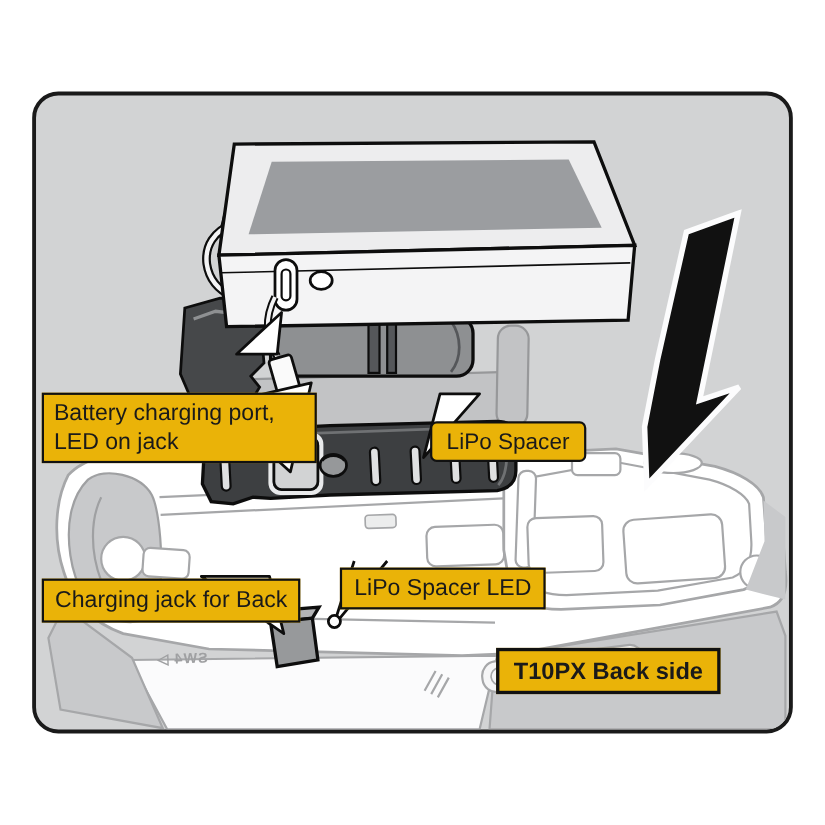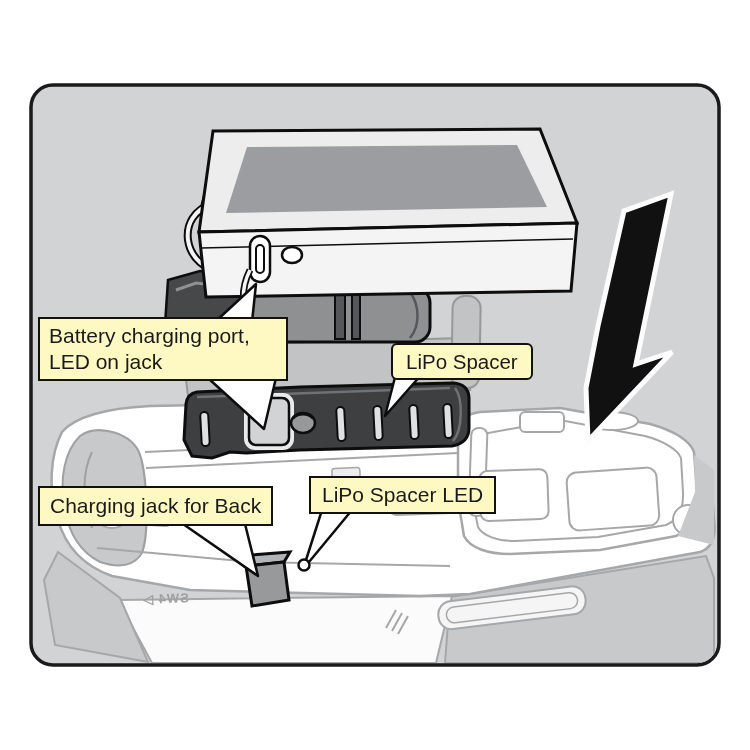--- a/index.html
+++ b/index.html
@@ -4,29 +4,30 @@
 <style>
   html,body{margin:0;padding:0;}
   body{
     width:750px;height:750px;background:#ffffff;position:relative;overflow:hidden;
     font-family:"Liberation Sans", sans-serif;
   }
   #stage{position:absolute;left:0;top:0;width:750px;height:750px;}
   svg{position:absolute;left:0;top:0;}
   .callout{
     position:absolute;
-    background:#fef9c3;
+    background:#eab308;
     border:2.5px solid #111111;
     color:#1a1a1a;
     font-size:21px;
     line-height:1.23;
     padding:4px 9px;
     white-space:nowrap;
     box-sizing:border-box;
     z-index:5;
+    margin-top:40px;
   }
   #cb-battery{left:38px;top:317px;width:250px;white-space:normal;}
   #cb-spacer{left:391px;top:343px;border-radius:6px;padding:4px 13px;font-size:20.5px;}
   #cb-jack{left:38px;top:486px;padding:5px 10px;}
   #cb-led{left:309px;top:476px;padding:4px 11px;}
   #cb-back{left:451px;top:549px;padding:5px 13px;font-weight:700;font-size:21.5px;border-width:3px;}
   #molded-marking{
     position:absolute;left:142px;top:591px;z-index:4;
     font-size:13px;font-weight:700;letter-spacing:1px;color:#9fa0a2;
     transform:rotate(-2deg) scaleX(-1);
@@ -177,16 +178,17 @@
     <span>Battery charging port,</span><br>
     <span>LED on jack</span>
   </div>
 
   <div class="callout" id="cb-spacer">LiPo Spacer</div>
 
   <div class="callout" id="cb-jack">Charging jack for Back</div>
 
   <div class="callout" id="cb-led">LiPo Spacer LED</div>
 
+  <div class="callout" id="cb-back">T10PX Back side</div>
 
   <div id="molded-marking">SW4 ▷</div>
 
 </div>
 
 </body></html>

